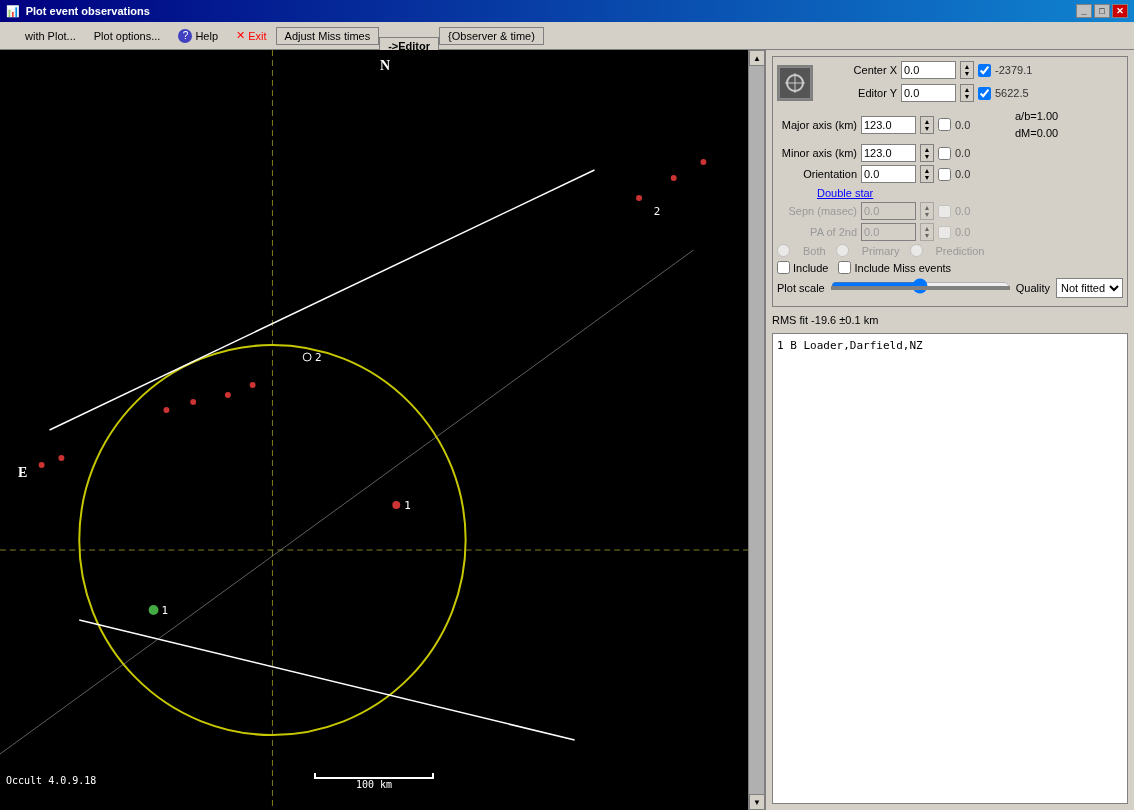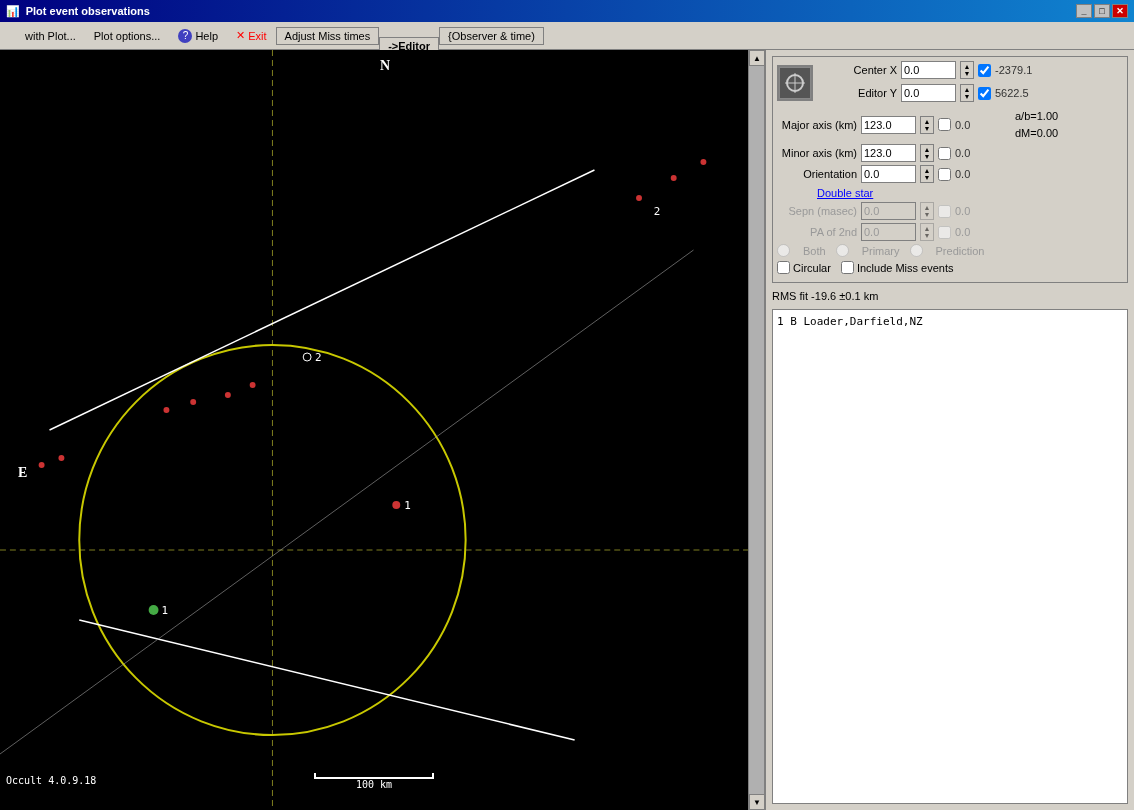--- a/index.html
+++ b/index.html
@@ -516,28 +516,41 @@
           <label class="radio-label">
             <input type="radio" name="dstar" disabled="" style="">
             <span>Prediction</span>
           </label>
         </div>
       </div>
 
       <div class="options-row">
         <label class="checkbox-label">
           <input type="checkbox" style="">
-          <span>Circular</span>
+          <span>Include</span>
         </label>
         <label class="checkbox-label">
           <input type="checkbox" style="">
           <span>Include Miss events</span>
         </label>
       </div>
 
+      <div class="plot-scale-section">
+        <span>Plot scale</span>
+        <div class="slider-container">
+          <div class="slider"></div>
+          <input type="range" style="width: 100%; margin: 0px;" value="50">
+        </div>
+        <span>Quality</span>
+        <select class="quality-select">
+          <option>Not fitted</option>
+          <option>Good</option>
+          <option>Poor</option>
+        </select>
+      </div>
     </div>
 
     <div class="rms-text">RMS fit -19.6 ±0.1 km</div>
 
     <div class="observations-list">
       <div class="obs-item">1    B Loader,Darfield,NZ</div>
     </div>
 
   </div>
 </div>

